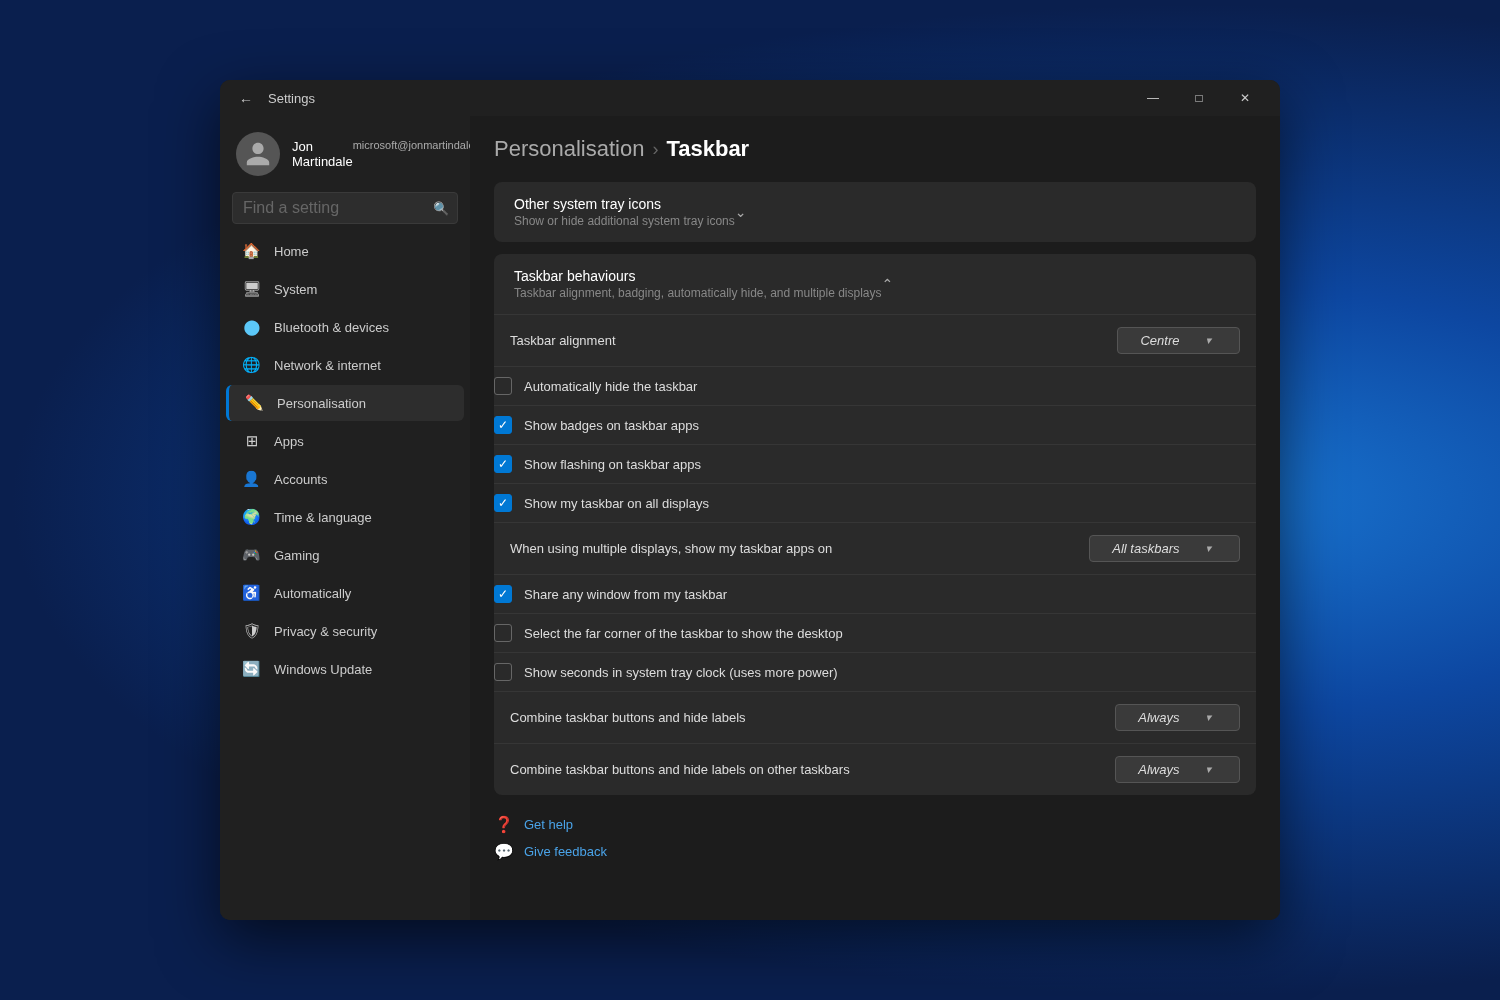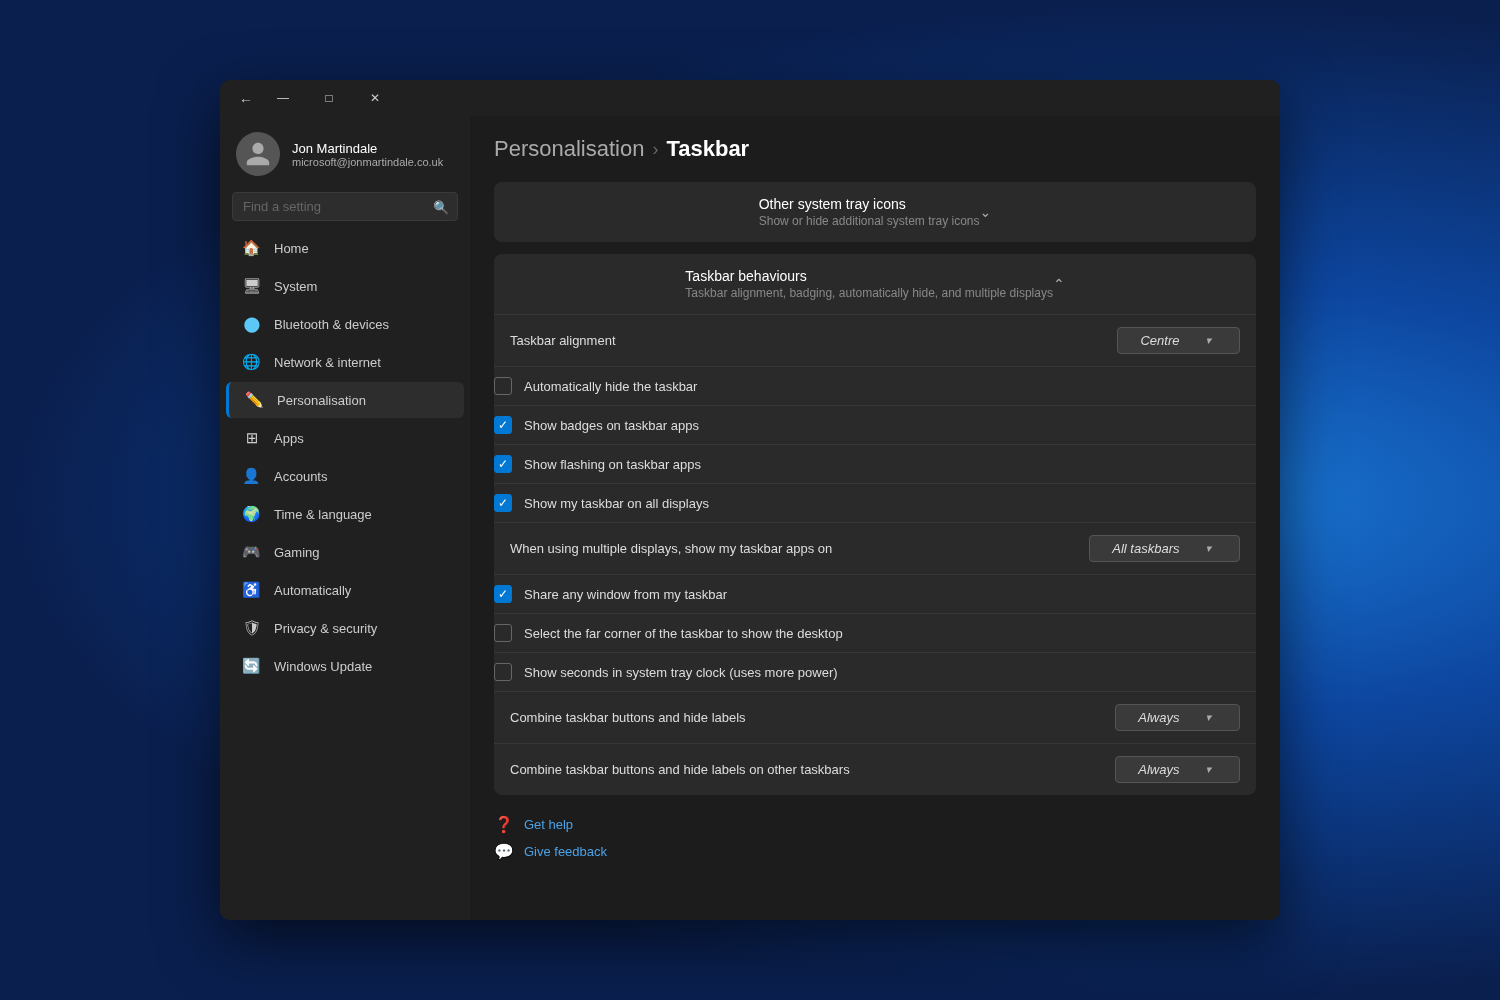--- a/index.html
+++ b/index.html
@@ -106,35 +106,35 @@
       height: 44px;
       border-radius: 50%;
       background: #555;
       display: flex;
       align-items: center;
       justify-content: center;
       flex-shrink: 0;
       overflow: hidden;
     }
     .avatar svg { width: 28px; height: 28px; fill: #aaa; }
-    .profile-info { display: flex; flex-direction: column; justify-content: center; }
+    .profile-info { display: flex; flex-direction: row; justify-content: center; }
     .profile-name { font-size: 13px; color: #fff; font-weight: 500; }
     .profile-email { font-size: 11px; color: #aaa; }
     
     .search-box {
       margin: 4px 12px 8px 12px;
       position: relative;
     }
     .search-input {
       width: 100%;
       background: #2d2d2d;
       border: 1px solid #3a3a3a;
       border-radius: 4px;
       color: #ccc;
-      font-size: 13px;
+      font-size: 16px;
       padding: 6px 32px 6px 10px;
       outline: none;
     }
     .search-input::placeholder { color: #666; }
     .search-icon-wrap {
       position: absolute;
       right: 8px;
       top: 50%;
       transform: translateY(-50%);
       color: #888;
@@ -189,21 +189,21 @@
     
     .setting-section {
       background: #2a2a2a;
       border-radius: 8px;
       margin-bottom: 12px;
       overflow: hidden;
     }
     .section-header {
       display: flex;
       align-items: center;
-      justify-content: center;
+      justify-content: flex-start;
       padding: 14px 20px;
       cursor: pointer;
     }
     .section-title-group { display: flex; flex-direction: column; }
     .section-title { font-size: 14px; color: #fff; font-weight: 400; }
     .section-subtitle { font-size: 12px; color: #888; margin-top: 2px; }
     .chevron { color: #aaa; font-size: 14px; }
     
     .setting-row {
       display: flex;
@@ -283,20 +283,21 @@
   </style>
 </head>
 <body>
 
 <div class="desktop-bg"></div>
 
 <div class="window">
 
   <div class="title-bar">
     <div class="title-bar-back">←</div>
+    <div class="title-bar-title">Settings</div>
     <div class="window-controls">
       <div class="win-btn">—</div>
       <div class="win-btn">□</div>
       <div class="win-btn close">✕</div>
     </div>
   </div>
 
   <div class="main-layout">
 
     <div class="sidebar">

